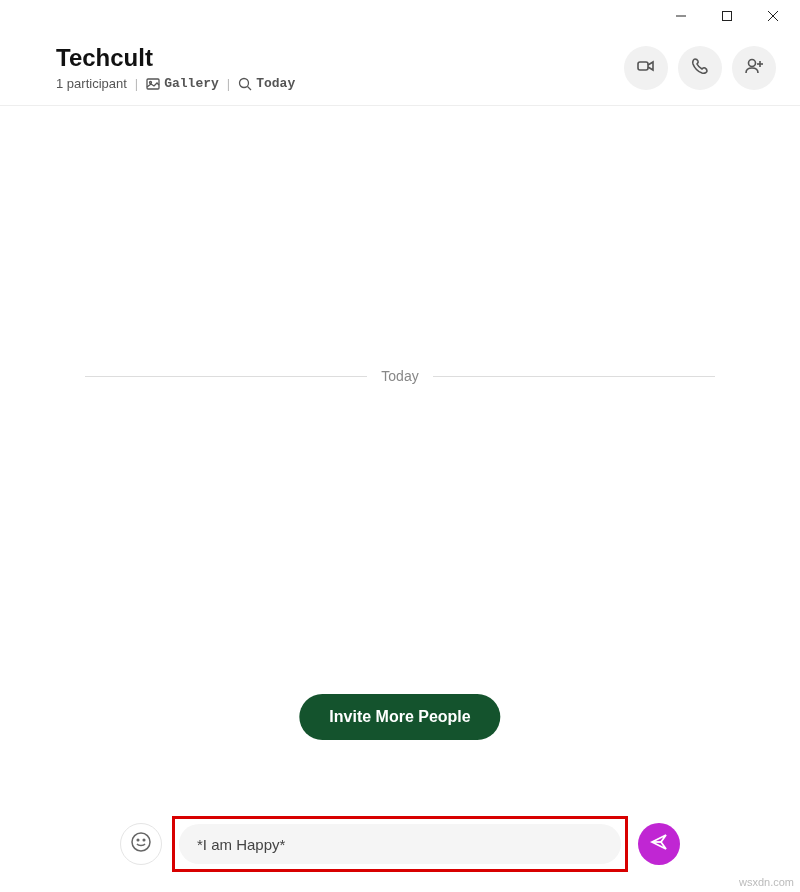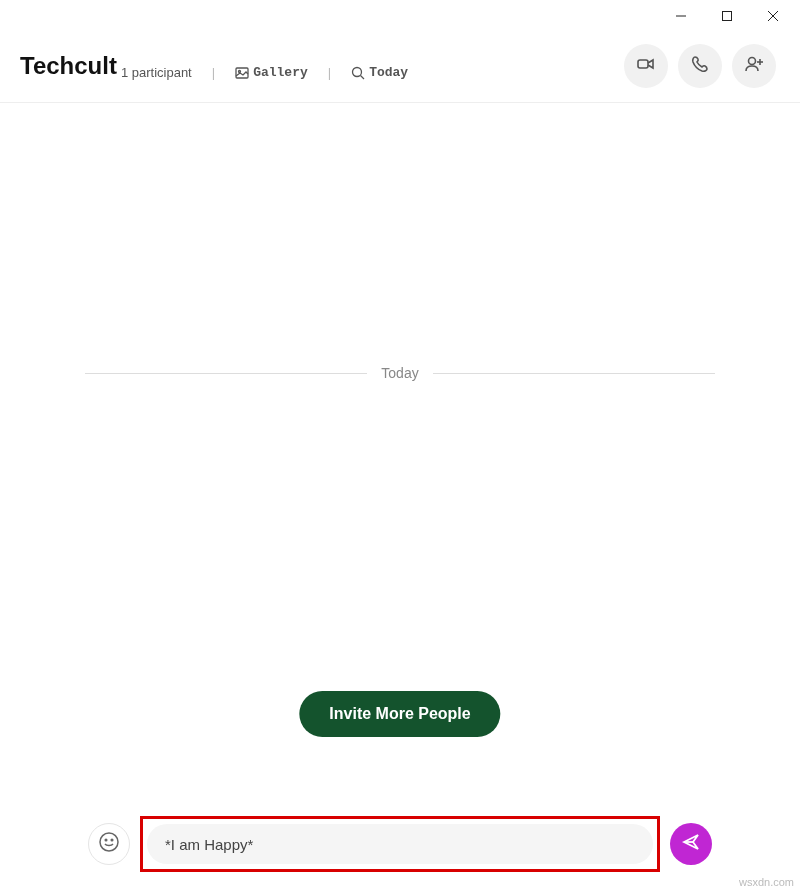--- a/index.html
+++ b/index.html
@@ -28,23 +28,23 @@
     }
     .titlebar .sys-btn svg { stroke: #222; stroke-width: 1; fill: none; }
 
     .header {
       padding: 12px 24px 14px 20px;
       border-bottom: 1px solid #eee;
       display: flex;
       align-items: center;
       justify-content: space-between;
     }
-    .header-left { display: flex; flex-direction: row; gap: 4px; }
+    .header-left { display: flex; flex-direction: column; gap: 4px; margin-left: 36px; }
     .chat-title { font-size: 24px; font-weight: 700; color: #111; }
-    .subrow { display: flex; align-items: flex-end; gap: 20px; color: #555; font-size: 13px; }
+    .subrow { display: flex; align-items: flex-end; gap: 8px; color: #555; font-size: 13px; }
     .subrow .pipe { color: #bbb; }
     .subrow .sub-item { display: flex; align-items: center; gap: 4px; font-weight: 600; cursor: pointer; font-family: Liberation Mono, monospace; }
     .subrow .sub-item span.icon { display: inline-flex; }
 
     .header-actions { display: flex; gap: 10px; }
     .circle-btn {
       width: 44px; height: 44px;
       border-radius: 50%;
       background: #f1f1f1;
       display: flex; align-items: center; justify-content: center;
@@ -78,21 +78,21 @@
       padding: 14px 30px;
       border-radius: 999px;
       border: none;
       cursor: pointer;
     }
 
     .composer-row {
       position: absolute;
       bottom: 20px;
       left: 0; right: 0;
-      padding: 0 88px;
+      padding: 0 120px;
       display: flex;
       align-items: center;
       gap: 10px;
     }
     .emoji-btn {
       width: 42px; height: 42px;
       border-radius: 50%;
       border: 1px solid #e5e5e5;
       background: #fff;
       display: flex; align-items: center; justify-content: center;

